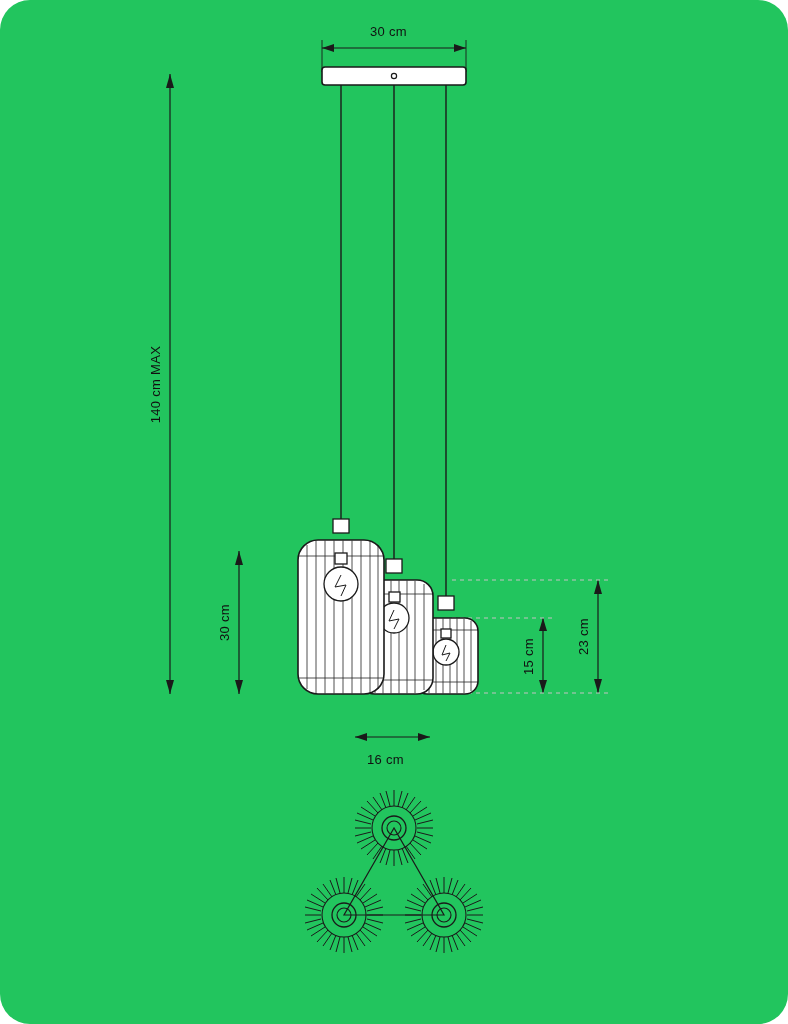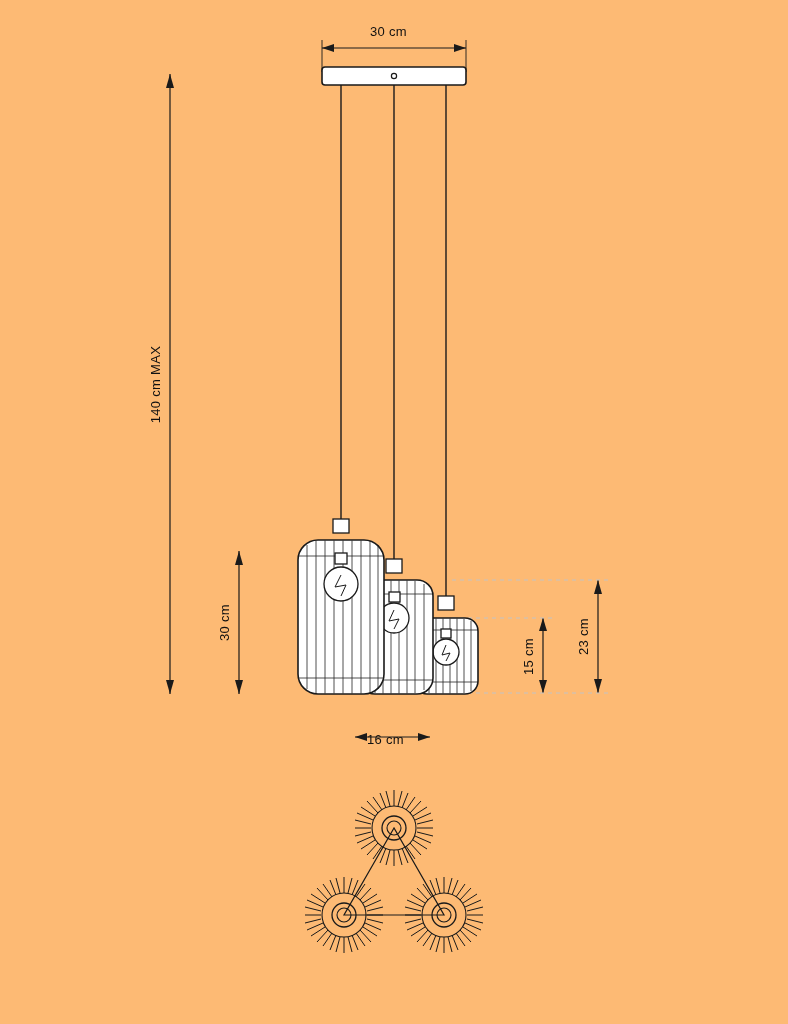--- a/index.html
+++ b/index.html
@@ -9,21 +9,22 @@
   }
   body {
     font-family: "Liberation Sans", sans-serif;
     color: #1a1a1a;
   }
   #page {
     position: relative;
     width: 788px;
     height: 1024px;
     overflow: hidden;
-    background: #fdba74;
+    background: #22c55e;
+    border-radius: 30px;
   }
   svg.diagram {
     position: absolute;
     left: 0;
     top: 0;
     width: 788px;
     height: 1024px;
   }
   .dim-label {
     position: absolute;
@@ -304,15 +305,15 @@
   <div class="dim-label" style="left: 370px; top: 24px;">30 cm</div>
 
   <div class="dim-label rot rot-90" style="left: 100px; top: 377px; width: 110px; text-align: center;">140 cm MAX</div>
 
   <div class="dim-label rot rot-90" style="left: 194px; top: 615px; width: 60px; text-align: center;">30 cm</div>
 
   <div class="dim-label rot rot-90" style="left: 498px; top: 649px; width: 60px; text-align: center;">15 cm</div>
 
   <div class="dim-label rot rot-90" style="left: 553px; top: 629px; width: 60px; text-align: center;">23 cm</div>
 
-  <div class="dim-label" style="left: 367px; top: 732px;">16 cm</div>
+  <div class="dim-label" style="left: 367px; top: 752px;">16 cm</div>
 
 </div>
 
 </body></html>

